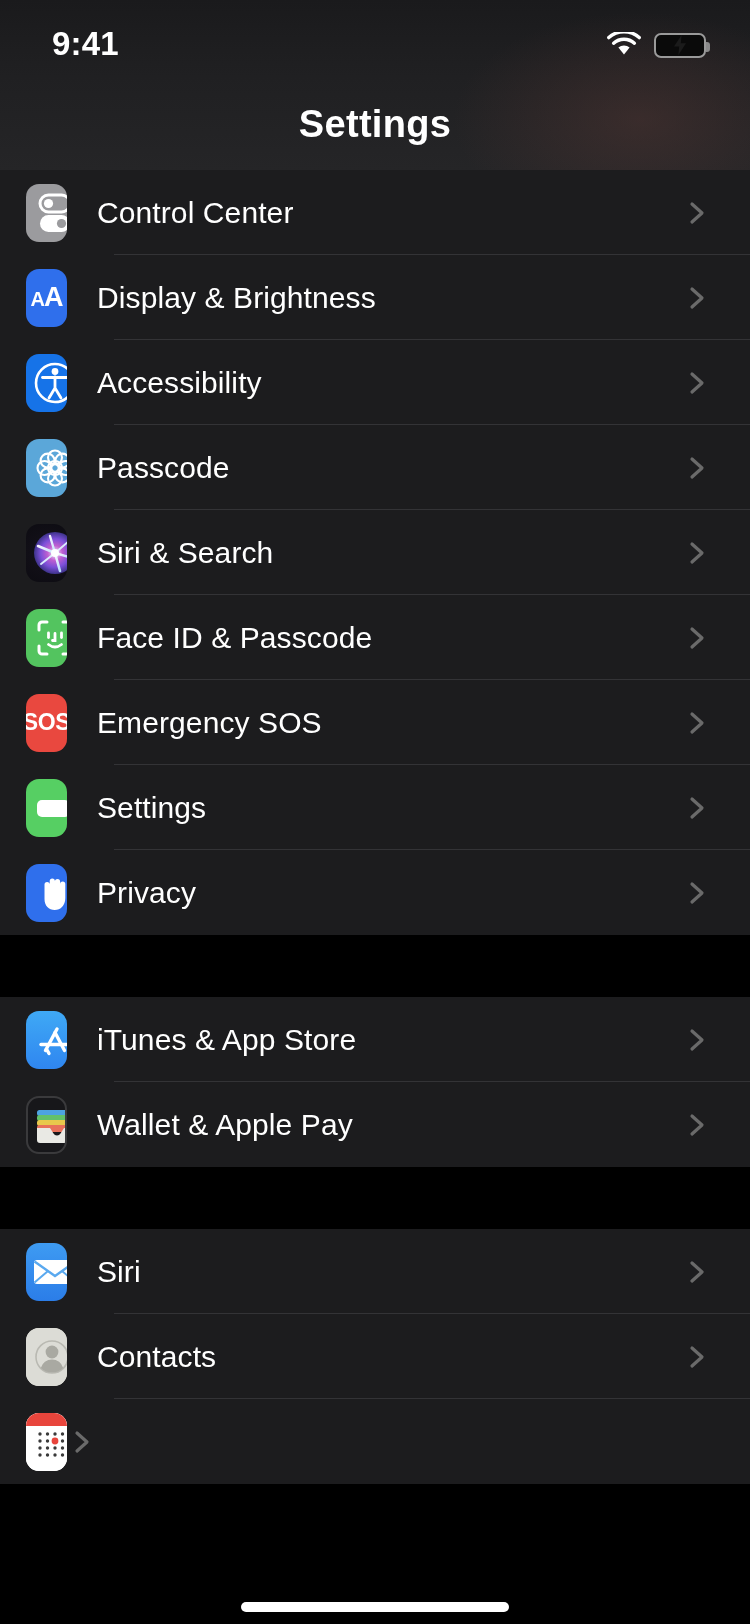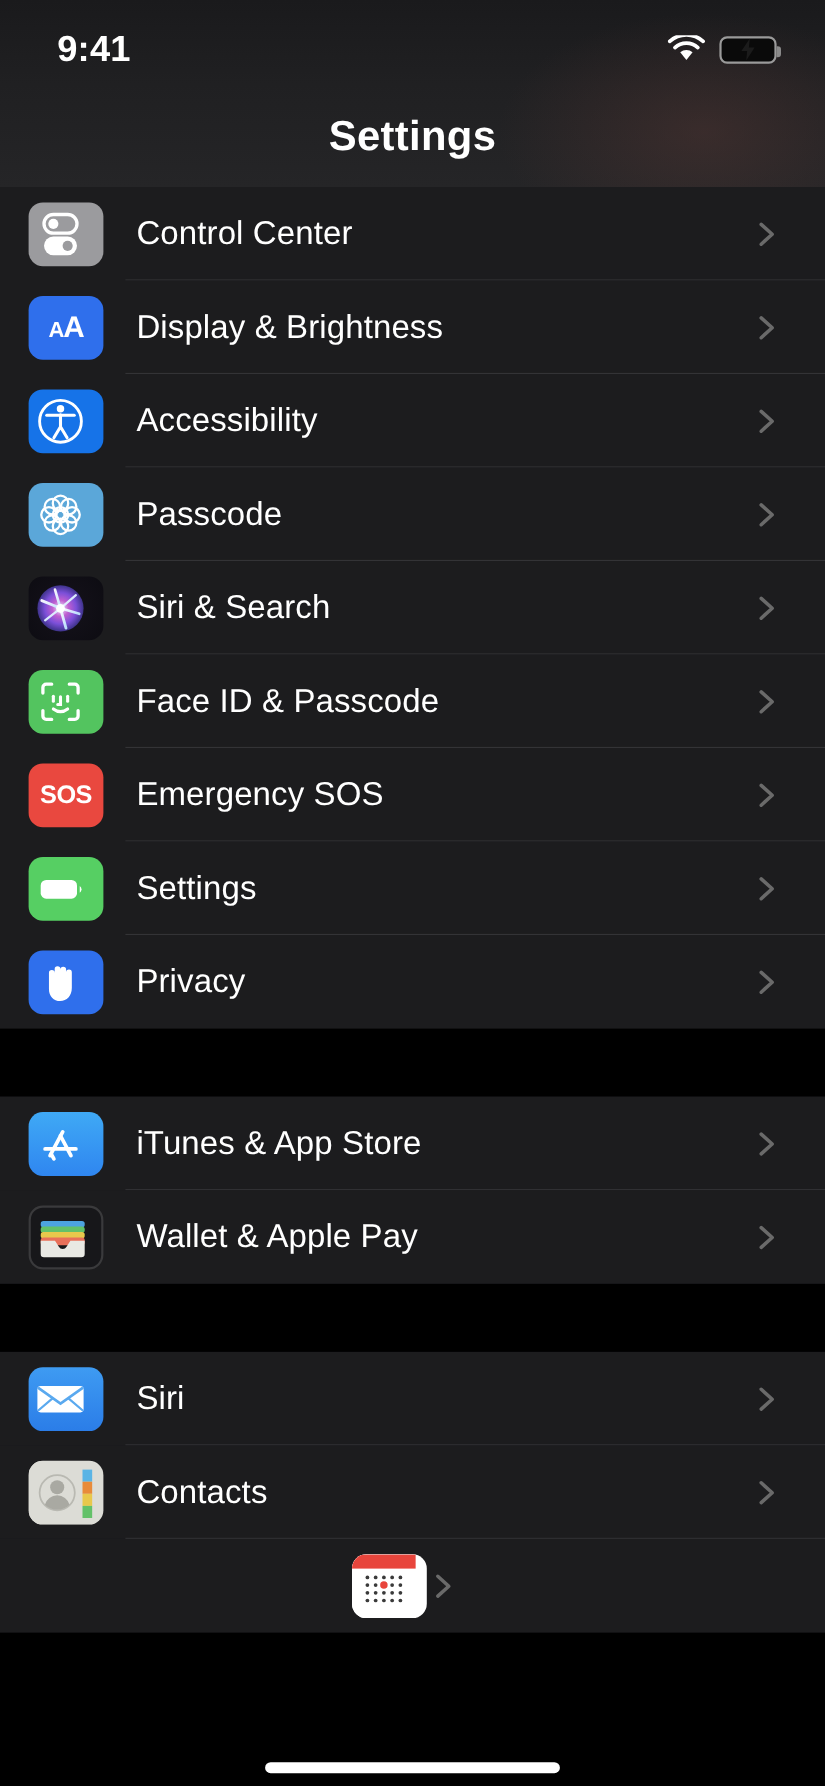--- a/index.html
+++ b/index.html
@@ -73,30 +73,29 @@
   }
   .group { background:#1c1c1e; }
   .group-gap { height:62px; background:#000; }
 
   .row {
     position:relative;
     display:flex; align-items:center;
     height:85px;
     padding-left:26px;
     background:#1c1c1e;
-    justify-content:center;
   }
   .row .sep {
     position:absolute; left:114px; right:0; bottom:0;
     height:1px; background:#333336;
   }
   .row:last-child .sep { display:none; }
 
   .icon {
-    width:68px; height:58px; border-radius:13px;
+    width:41px; height:58px; border-radius:13px;
     flex:none; position:relative; overflow:hidden;
   }
   .label {
     margin-left:30px;
     color:#fff; font-size:30px;
     letter-spacing:0.1px;
     flex:1;
     white-space:nowrap;
   }
   .chev {

